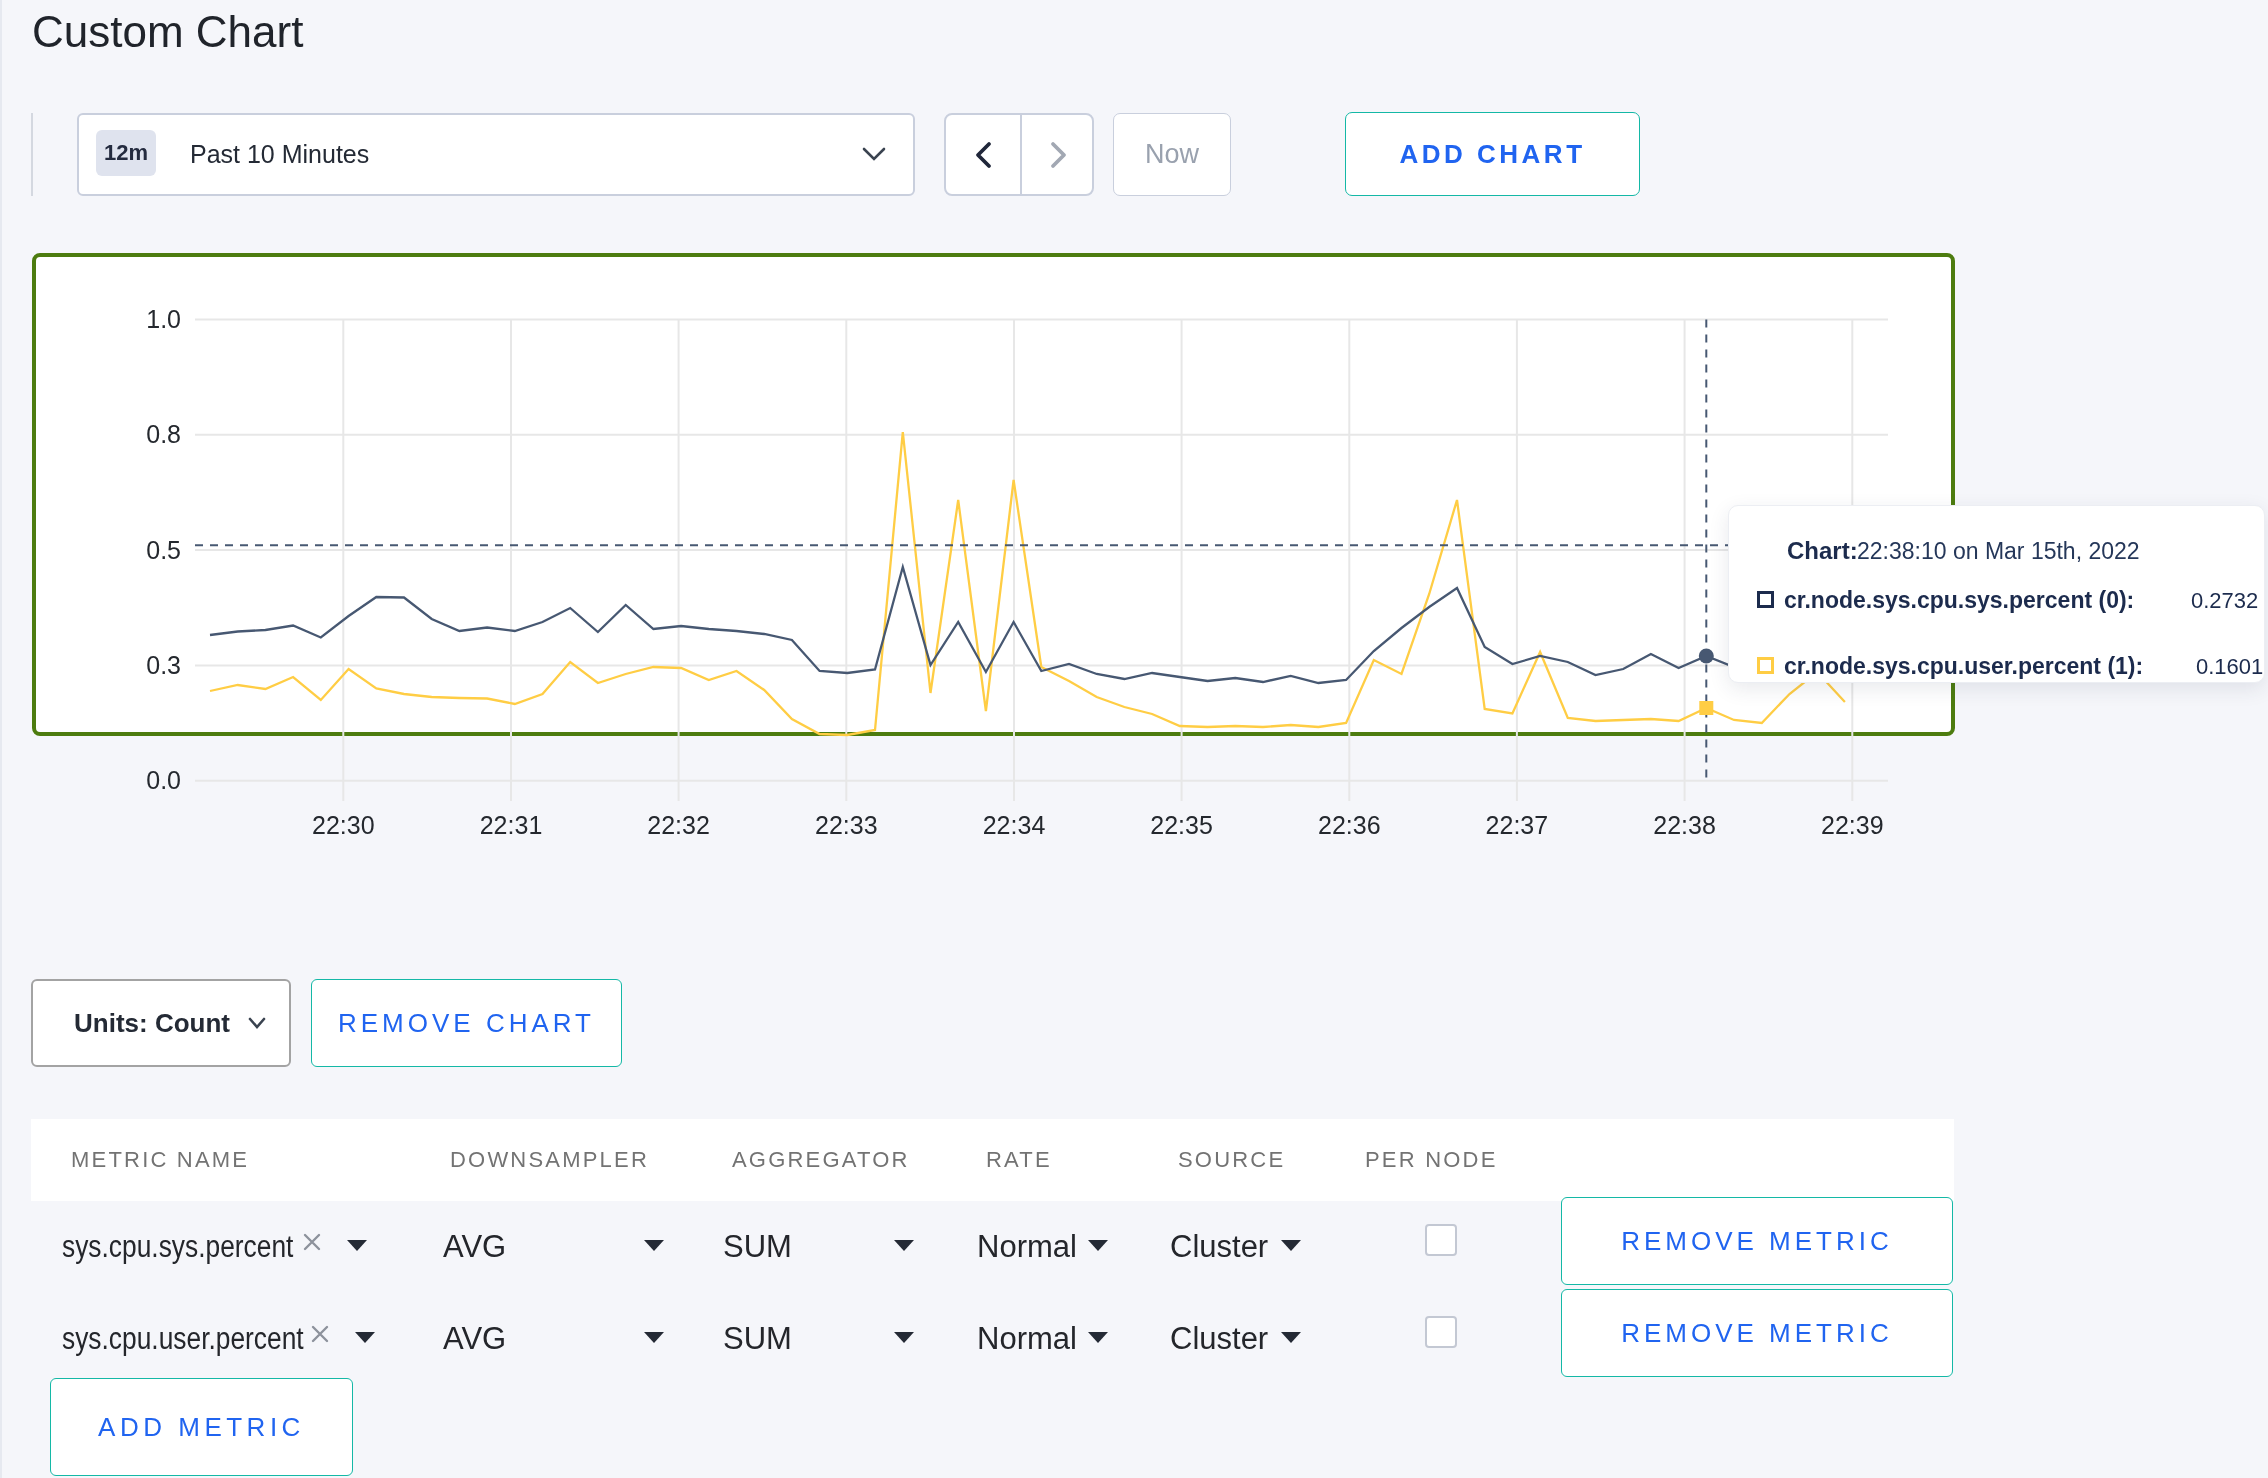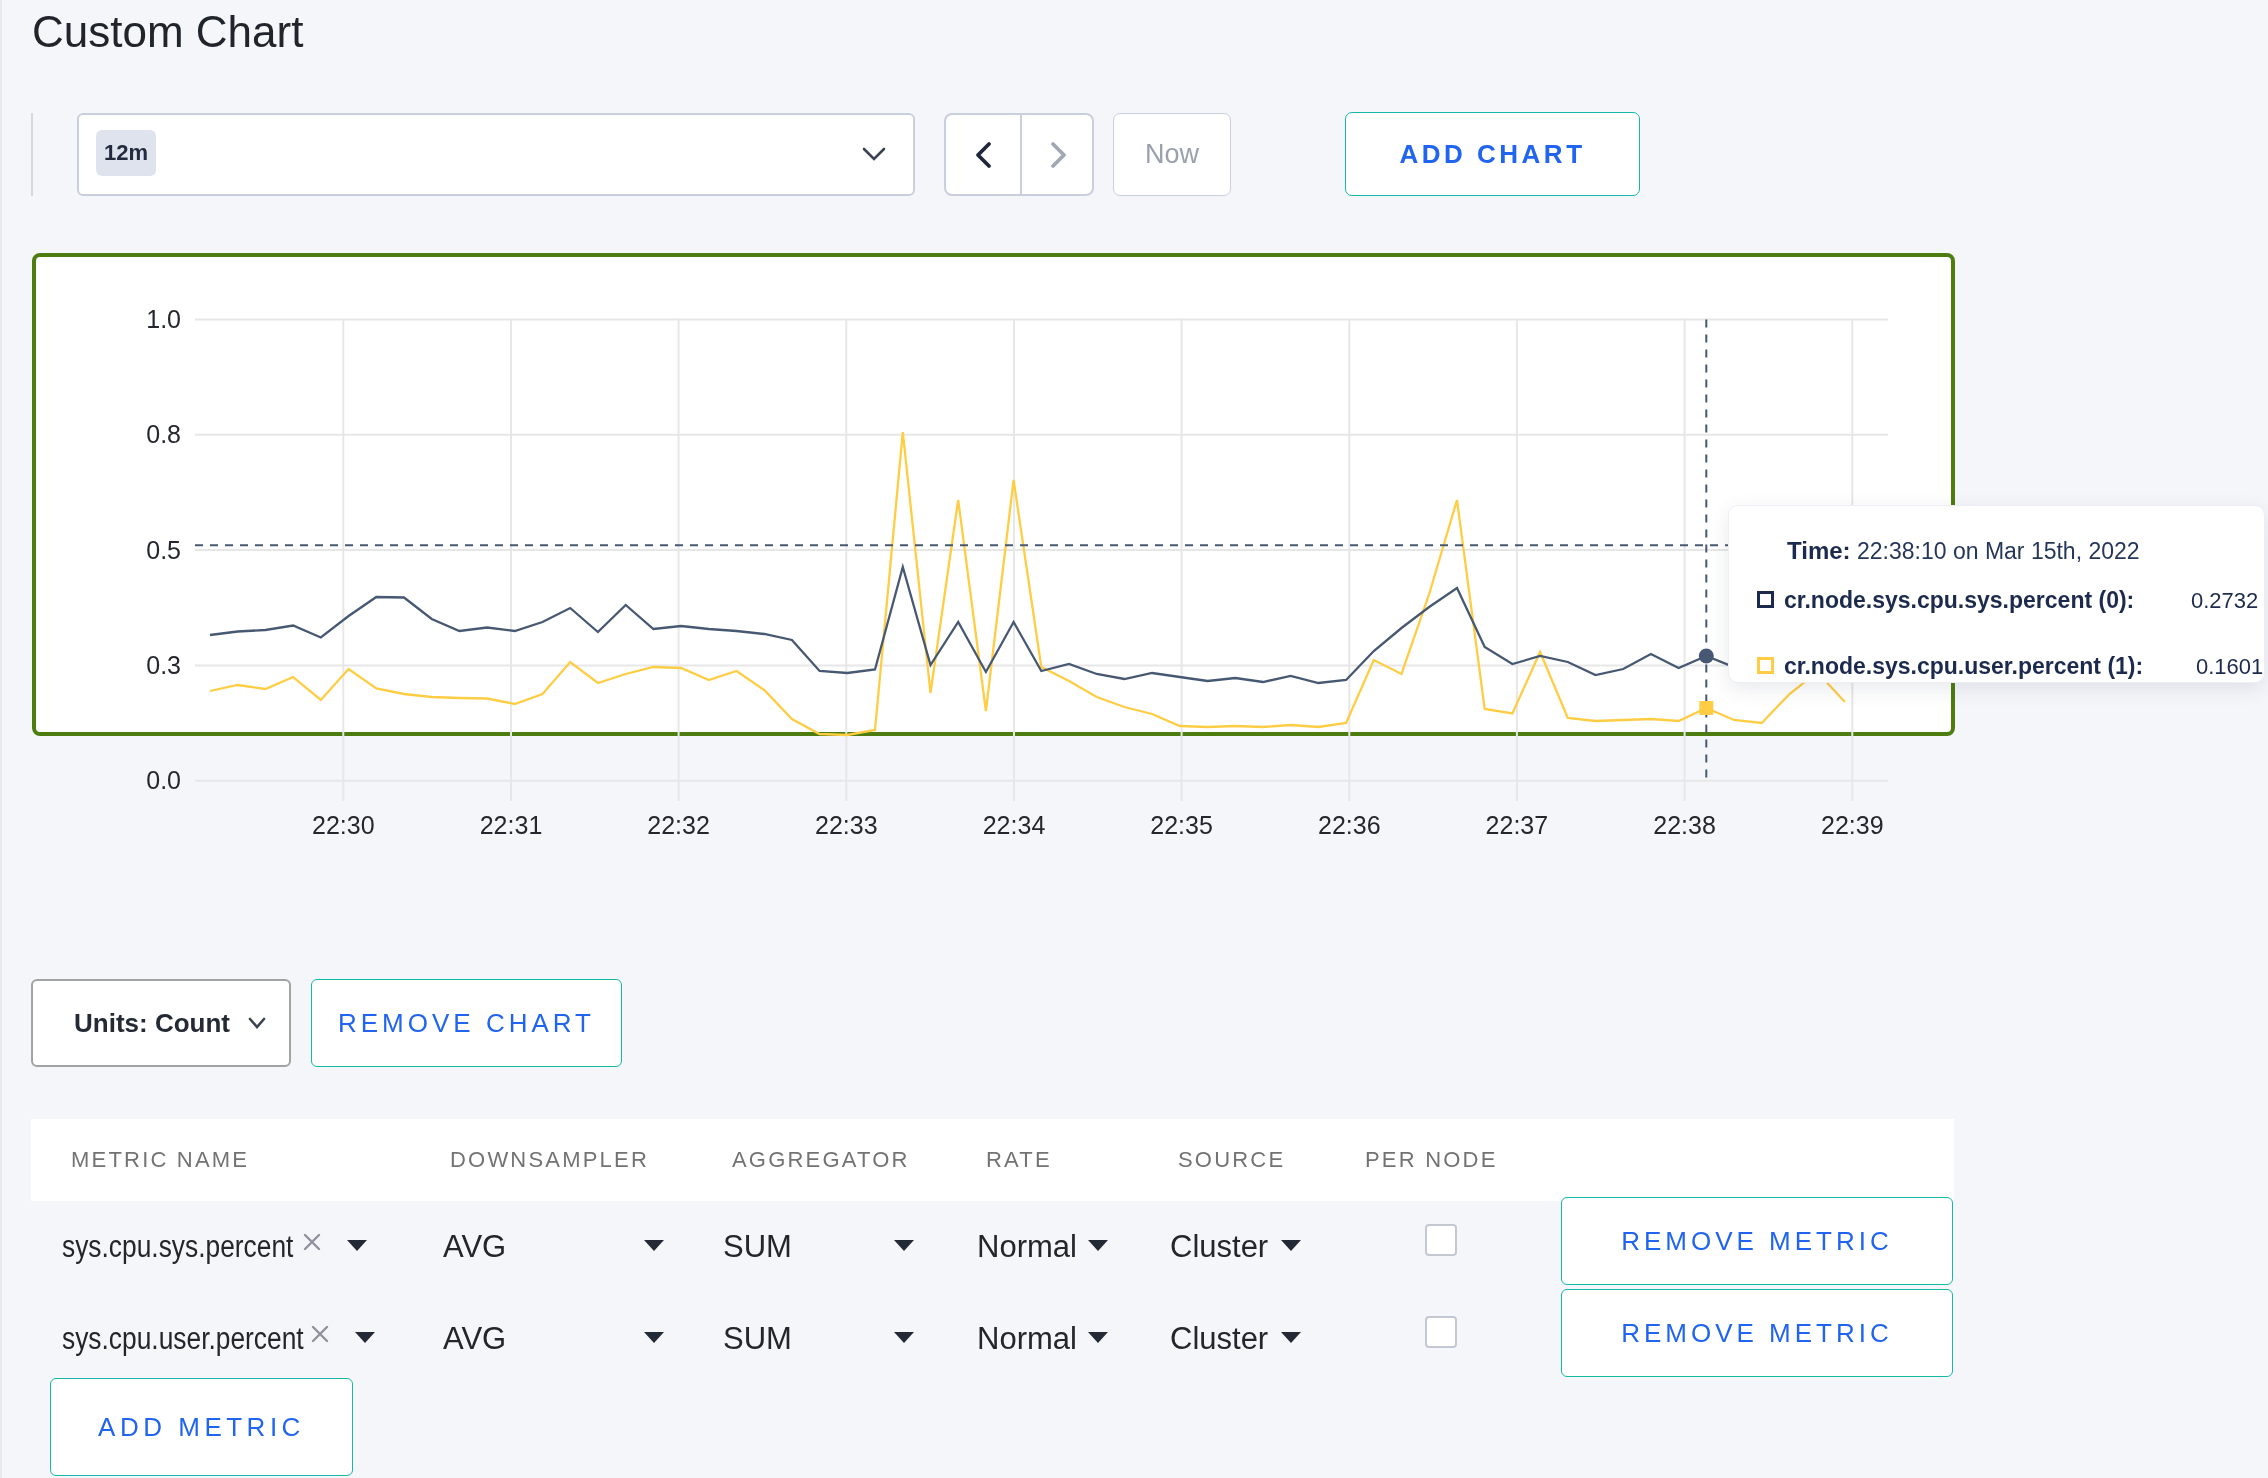--- a/index.html
+++ b/index.html
@@ -11,20 +11,21 @@
 </head>
 <body>
   <div class="abs" style="left:0;top:0;width:2px;height:1478px;background:#e6e9f0;"></div>
 
   <div class="abs" style="left:32px;top:7px;font-size:44px;color:#20242b;">Custom Chart</div>
 
   <div class="abs" style="left:31px;top:113px;width:2px;height:83px;background:#d4d8e0;"></div>
 
   <div class="abs" style="left:77px;top:113px;width:838px;height:83px;background:#fff;border:2px solid #c9cfdd;border-radius:6px;box-sizing:border-box;">
     <div class="abs" style="left:17px;top:15px;width:60px;height:46px;background:#dfe3ee;border-radius:6px;display:flex;align-items:center;justify-content:center;font-size:22px;font-weight:700;color:#242b3f;">12m</div>
+    <div class="abs" style="left:111px;top:0;height:79px;display:flex;align-items:center;font-size:25px;color:#242a35;">Past 10 Minutes</div>
     <svg class="abs" style="right:26px;top:30px;" width="26" height="18" viewBox="0 0 26 18">
       <path d="M3 4 L13 14 L23 4" fill="none" stroke="#3a4350" stroke-width="2.6" stroke-linecap="round"></path>
     </svg>
   </div>
 
   <div class="abs" style="left:944px;top:113px;width:150px;height:83px;background:#fff;border:2px solid #c9cfdd;border-radius:8px;box-sizing:border-box;">
     <div class="abs" style="left:74px;top:0px;width:2px;height:79px;background:#c9cfdd;"></div>
     <svg class="abs" style="left:24px;top:25px;" width="26" height="30" viewBox="0 0 26 30">
       <path d="M19 4 L8 15 L19 26" fill="none" stroke="#20273a" stroke-width="3.8" stroke-linecap="round" stroke-linejoin="round"></path>
     </svg>
@@ -88,21 +89,21 @@
 
       <g stroke="#475872" stroke-width="2" stroke-dasharray="8 7">
         <line x1="159" y1="288.3" x2="1852" y2="288.3"></line>
         <line x1="1670.3" y1="62.4" x2="1670.3" y2="523.8"></line>
       </g>
       <circle cx="1670.3" cy="399" r="7.5" fill="#475872"></circle>
       <rect x="1663.3" y="444" width="14" height="14" fill="#ffcd44"></rect>
     </svg>
 
     <div class="abs" style="left:1692px;top:248px;width:537px;height:178px;background:#fff;border:1px solid #eceef3;border-radius:10px;box-shadow:0 6px 20px rgba(40,50,80,0.10);box-sizing:border-box;">
-      <div class="abs" style="left:58px;top:31px;font-size:24px;color:#1c2b4d;font-weight:700;">Time:</div>
+      <div class="abs" style="left:58px;top:31px;font-size:24px;color:#1c2b4d;font-weight:700;">Chart:</div>
       <div class="abs" style="left:128px;top:32px;font-size:23px;color:#253759;">22:38:10 on Mar 15th, 2022</div>
       <div class="abs" style="left:28px;top:85px;width:11px;height:11px;border:3px solid #1c2b4d;"></div>
       <div class="abs" style="left:55px;top:81px;font-size:23px;color:#1c2b4d;font-weight:700;">cr.node.sys.cpu.sys.percent (0):</div>
       <div class="abs" style="left:462px;top:82px;font-size:22px;color:#1c2b4d;">0.2732</div>
       <div class="abs" style="left:28px;top:151px;width:11px;height:11px;border:3px solid #ffcd44;"></div>
       <div class="abs" style="left:55px;top:147px;font-size:23px;color:#1c2b4d;font-weight:700;">cr.node.sys.cpu.user.percent (1):</div>
       <div class="abs" style="left:467px;top:148px;font-size:22px;color:#1c2b4d;">0.1601</div>
     </div>
   </div>
 

